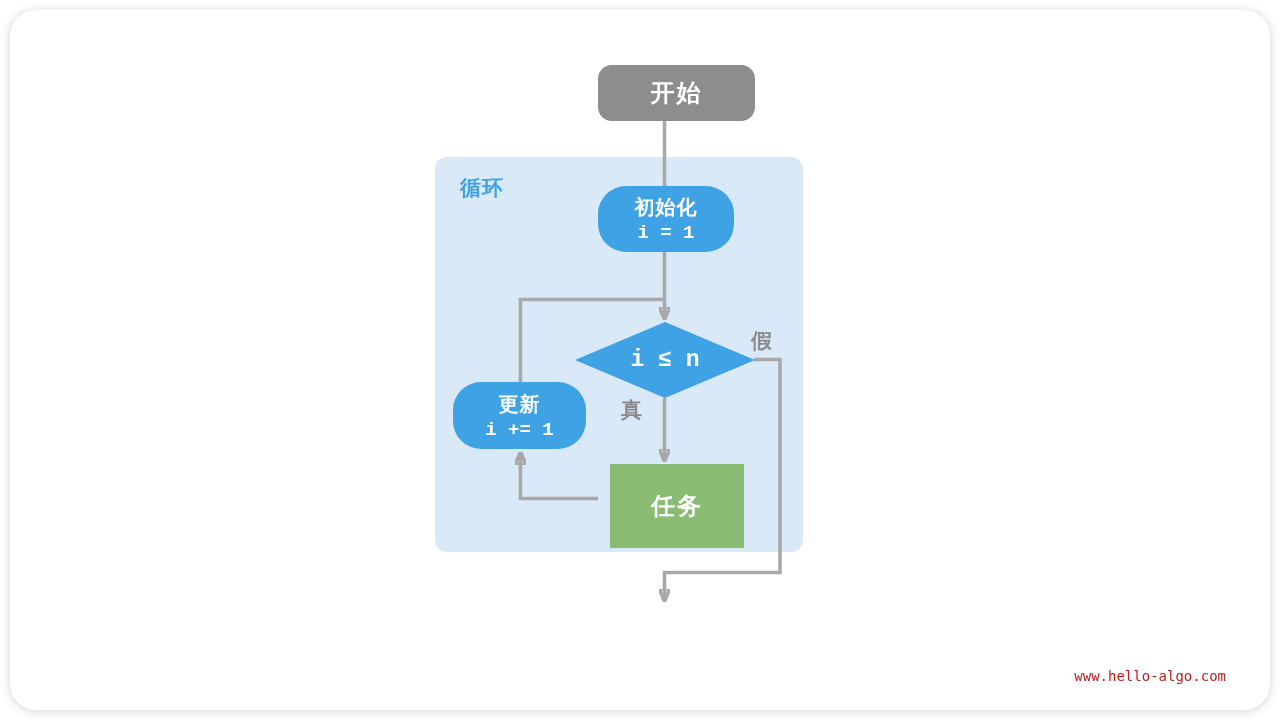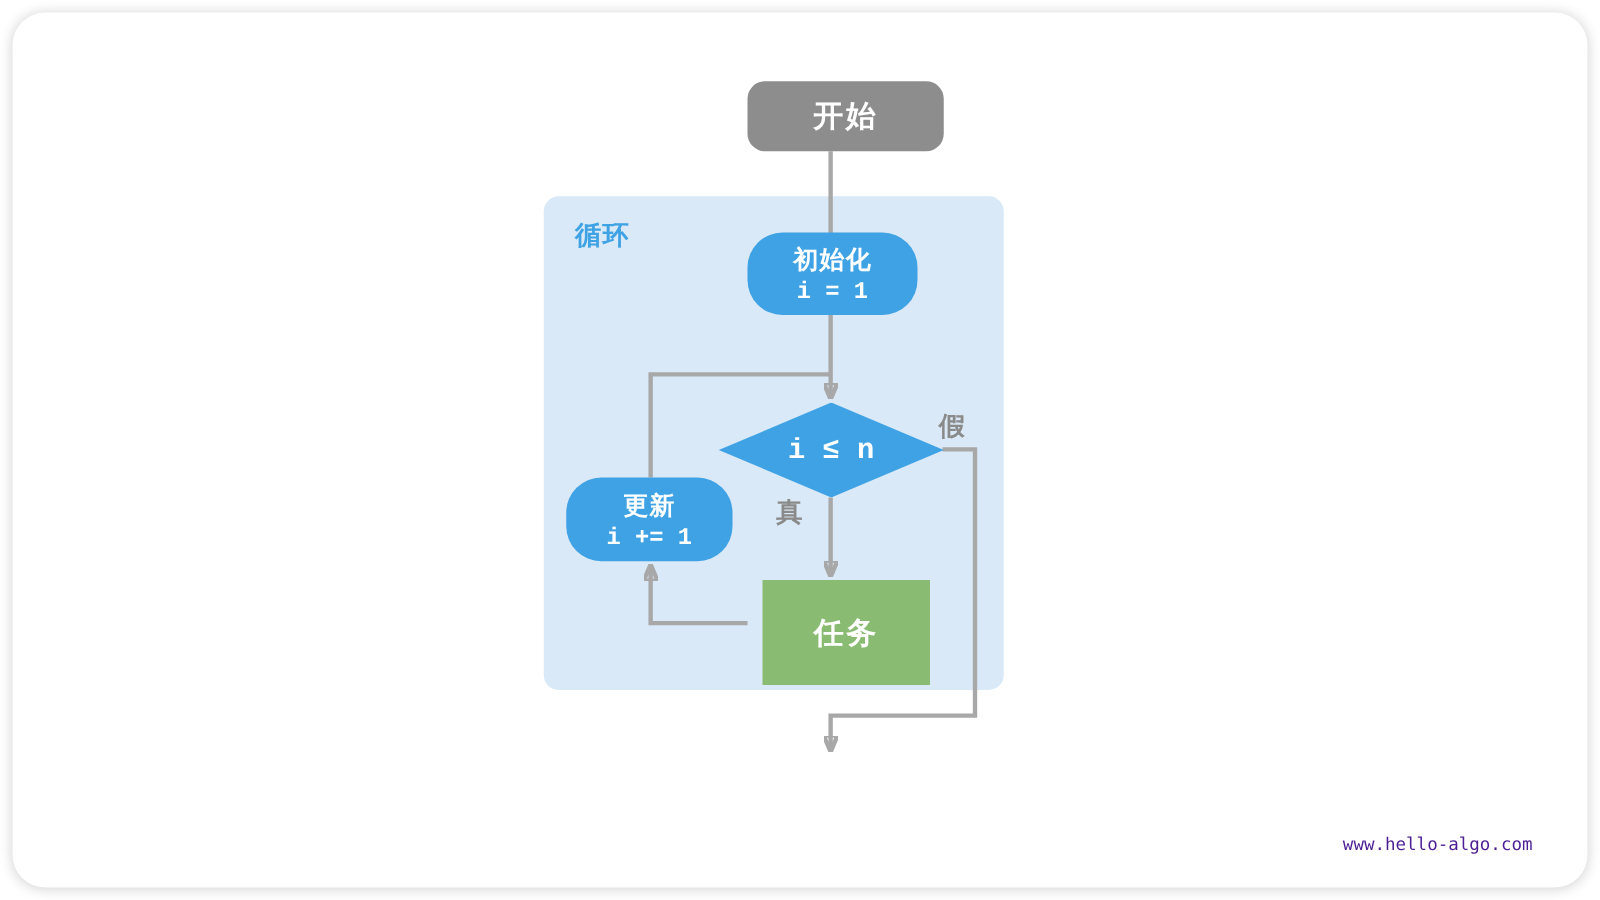--- a/index.html
+++ b/index.html
@@ -60,21 +60,21 @@
 
   .edge-label {
     position: absolute; color: #8A8A8A; font-size: 21px; font-weight: bold;
   }
   .edge-label-true  { left: 611px; top: 386px; }
   .edge-label-false { left: 741px; top: 317px; }
 
   .watermark {
     position: absolute; right: 44px; bottom: 26px;
     font-family: "DejaVu Sans Mono", "Liberation Mono", monospace;
-    font-size: 14px; color: #4c1d95;
+    font-size: 14px; color: #b91c1c;
   }
 </style>
 </head>
 <body>
 
 <div class="stage">
   <div class="card">
 
     <div class="loop-region">
       <span class="loop-label">循环</span>

